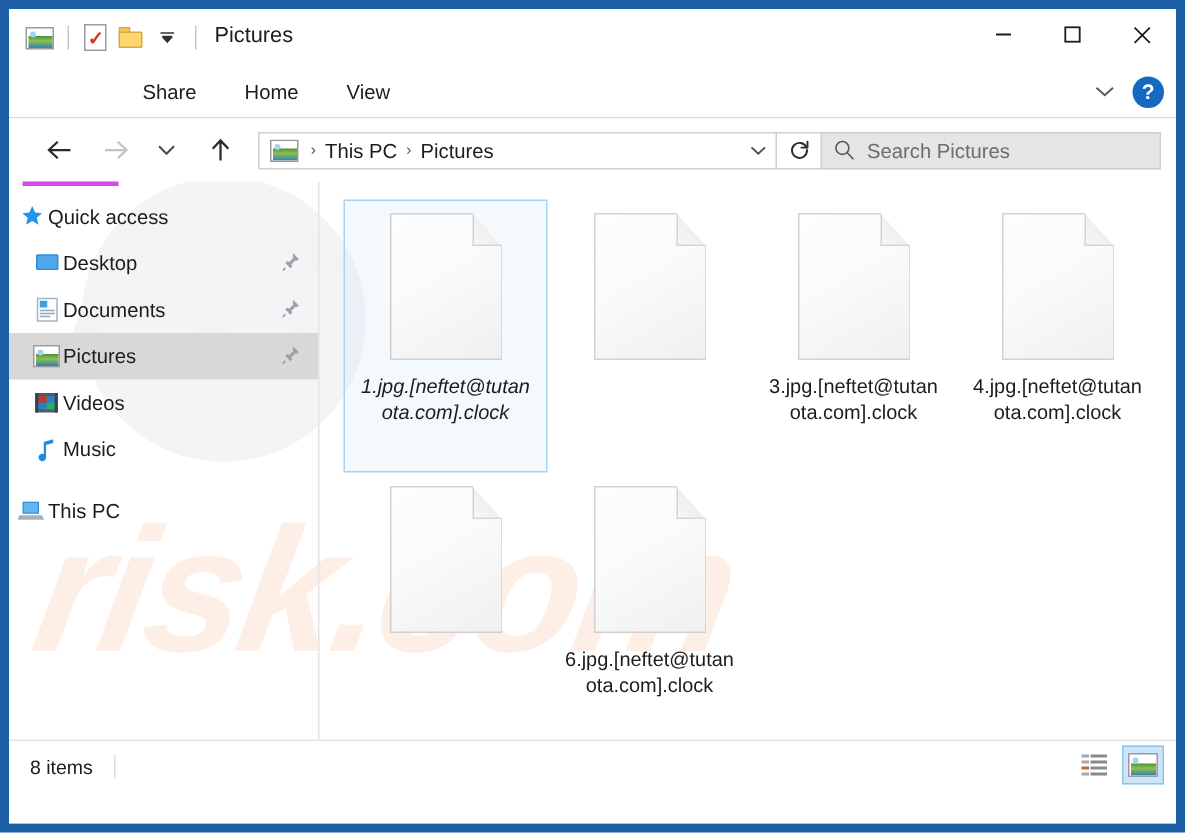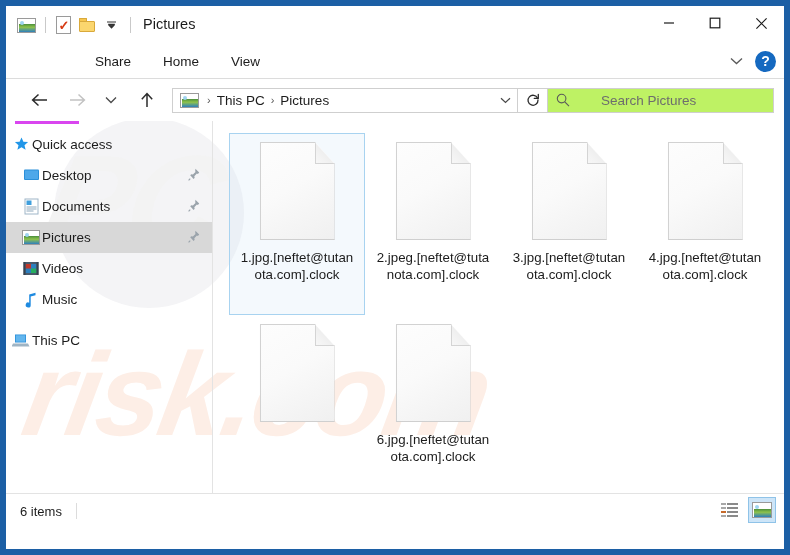--- a/index.html
+++ b/index.html
@@ -324,23 +324,22 @@
     flex: none;
   }
   .searchbox {
     width: 226px;
     height: 25px;
     border: 1px solid #cfcfcf;
     border-left: none;
     box-sizing: border-box;
     display: flex;
     align-items: center;
-    background: #bef264;
+    background: #e5e5e5;
     flex: none;
-    gap: 23px;
   }
   .search-ico {
     width: 30px;
     display: flex;
     align-items: center;
     justify-content: center;
     flex: none;
   }
   .search-ph {
     font-size: 13.5px;
@@ -412,20 +411,21 @@
     box-sizing: border-box;
     display: flex;
     flex-direction: column;
     align-items: center;
     padding-top: 8px;
     border: 1px solid transparent;
   }
   .tile.selected {
     background: rgba(205,229,248,0.22);
     border: 1px solid #a8d3f0;
+    font-style: italic;
   }
   .file-ico {
     width: 75px;
     height: 98px;
     position: relative;
     flex: none;
   }
   .file-ico .page {
     position: absolute;
     left: 0; top: 0;
@@ -750,21 +750,20 @@
                 <div class="fold"></div>
           </div>
           <div class="file-name">1.jpg.[neftet@tutanota.com].clock</div>
         </div>
 
         <div class="tile">
           <div class="file-ico">
             <div class="page"></div>
                 <div class="fold"></div>
           </div>
-          <div class="file-name">2.jpeg.[neftet@tutanota.com].clock</div>
         </div>
 
         <div class="tile">
           <div class="file-ico">
             <div class="page"></div>
                 <div class="fold"></div>
           </div>
           <div class="file-name">3.jpg.[neftet@tutanota.com].clock</div>
         </div>
 
@@ -789,21 +788,21 @@
                 <div class="fold"></div>
           </div>
           <div class="file-name">6.jpg.[neftet@tutanota.com].clock</div>
         </div>
 
       </div>
     </div>
   </div>
 
   <div class="statusbar">
-    <div class="status-text">6 items</div>
+    <div class="status-text">8 items</div>
     <div class="status-sep"></div>
 
     <div class="viewbtns">
       <div class="viewbtn">
         <span class="g-details">
           <i class="w"></i>
               <i></i>
           <i class="w"></i>
               <i></i>
           <i class="c"></i>

